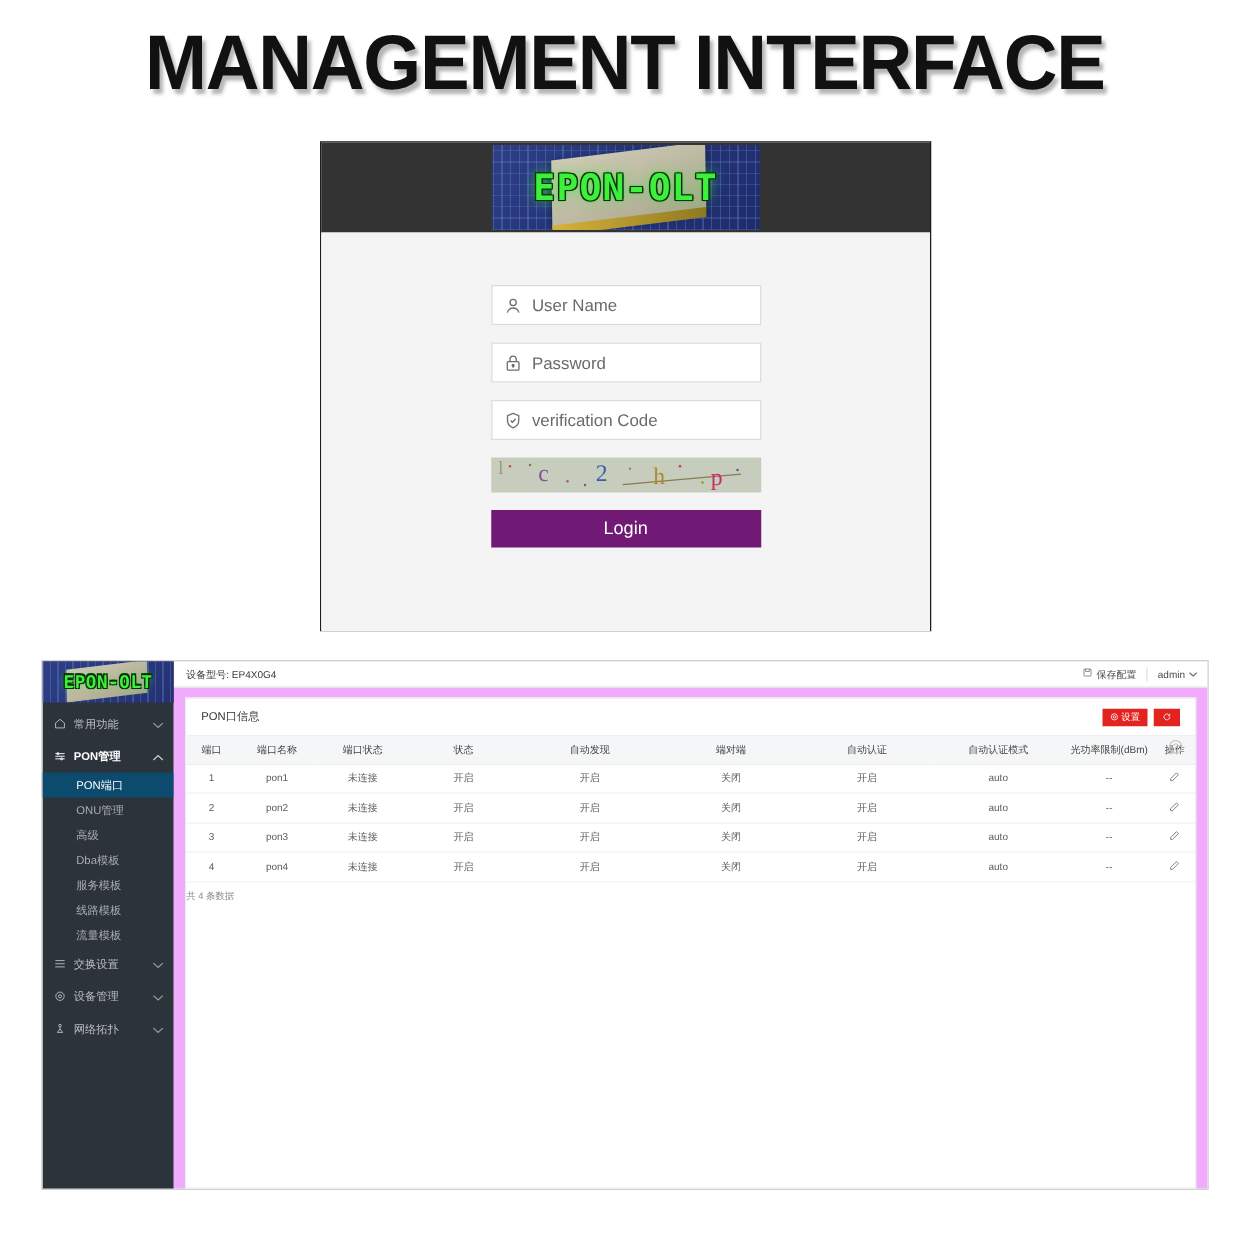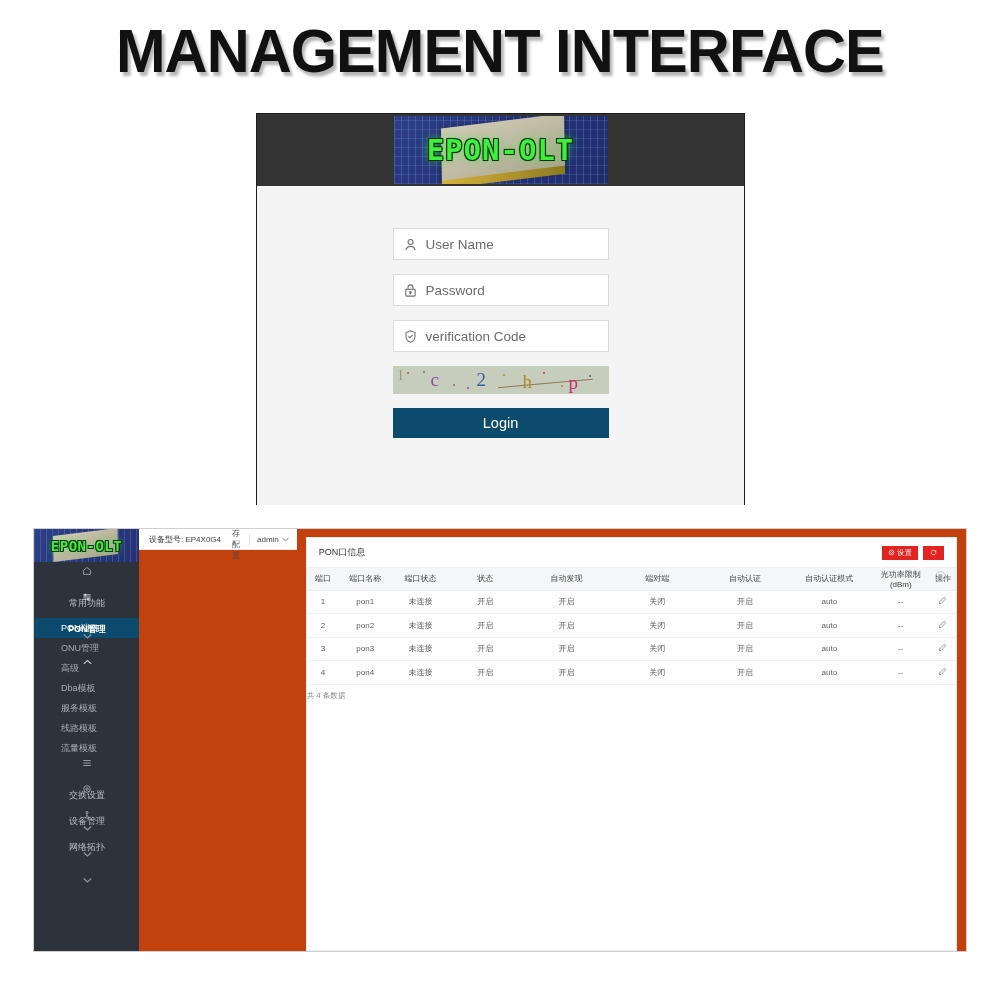--- a/index.html
+++ b/index.html
@@ -123,21 +123,21 @@
     font-size: 12.5px; color: #3a3a3a;
   }
   .chev { width: 10px; height: 6px; }
   .forget {
     font-size: 12.5px; color: #434343;
     white-space: nowrap;
   }
   .login-btn {
     width: 216px; height: 30px;
     margin: 14px auto 0 auto;
-    background: #0c4a6e;
+    background: #701a75;
     color: #ffffff;
     font-size: 14.5px;
     display: flex; align-items: center; justify-content: center;
     border: none; cursor: pointer;
   }
 
   
   .admin-shell {
     position: absolute;
     left: 33px; top: 528px;
@@ -173,42 +173,41 @@
     font-size: 14px; font-weight: bold; letter-spacing: 0.5px;
     color: #3cf03c;
     text-shadow: 1px 1px 0 #073007, -1px -1px 0 #073007, 1px -1px 0 #073007,
                  -1px 1px 0 #073007, 0 0 6px rgba(60,240,60,.8);
   }
   .menu { flex: 1; padding-top: 4px; }
   .menu-group {
     height: 26px;
     display: flex; align-items: center;
     padding: 0 8px 0 9px;
-    gap: 21px;
+    gap: 6px;
     color: #b9bdc4;
     font-size: 9px;
     cursor: pointer;
-    flex-direction: column;
   }
   .menu-group.active { color: #ffffff; font-weight: bold; }
   .mg-icon { width: 10px; height: 10px; flex: 0 0 10px; }
   .mg-icon svg { display: block; width: 10px; height: 10px; }
   .mg-label { flex: 1; white-space: nowrap; }
   .mg-chev { width: 9px; height: 9px; opacity: .75; }
   .sub-item {
     height: 20px;
     display: flex; align-items: center;
     padding-left: 27px;
     font-size: 9px;
     color: #a8acb3;
     cursor: pointer;
   }
   .sub-item.selected { background: #0c4a6e; color: #ffffff; }
 
-  .content { flex: 1; display: flex; background: #c2410c; }
+  .content { flex: 1; display: flex; flex-direction: column; background: #f0abfc; }
   .topbar {
     height: 21px; flex: 0 0 21px;
     background: #ffffff;
     border-bottom: 1px solid #e8e8e8;
     display: flex; align-items: center;
     padding: 0 8px 0 10px;
     font-size: 8px; color: #3b3b3b;
   }
   .topbar-model { flex: 1; white-space: nowrap; }
   .topbar-right { display: flex; align-items: center; gap: 5px; }

